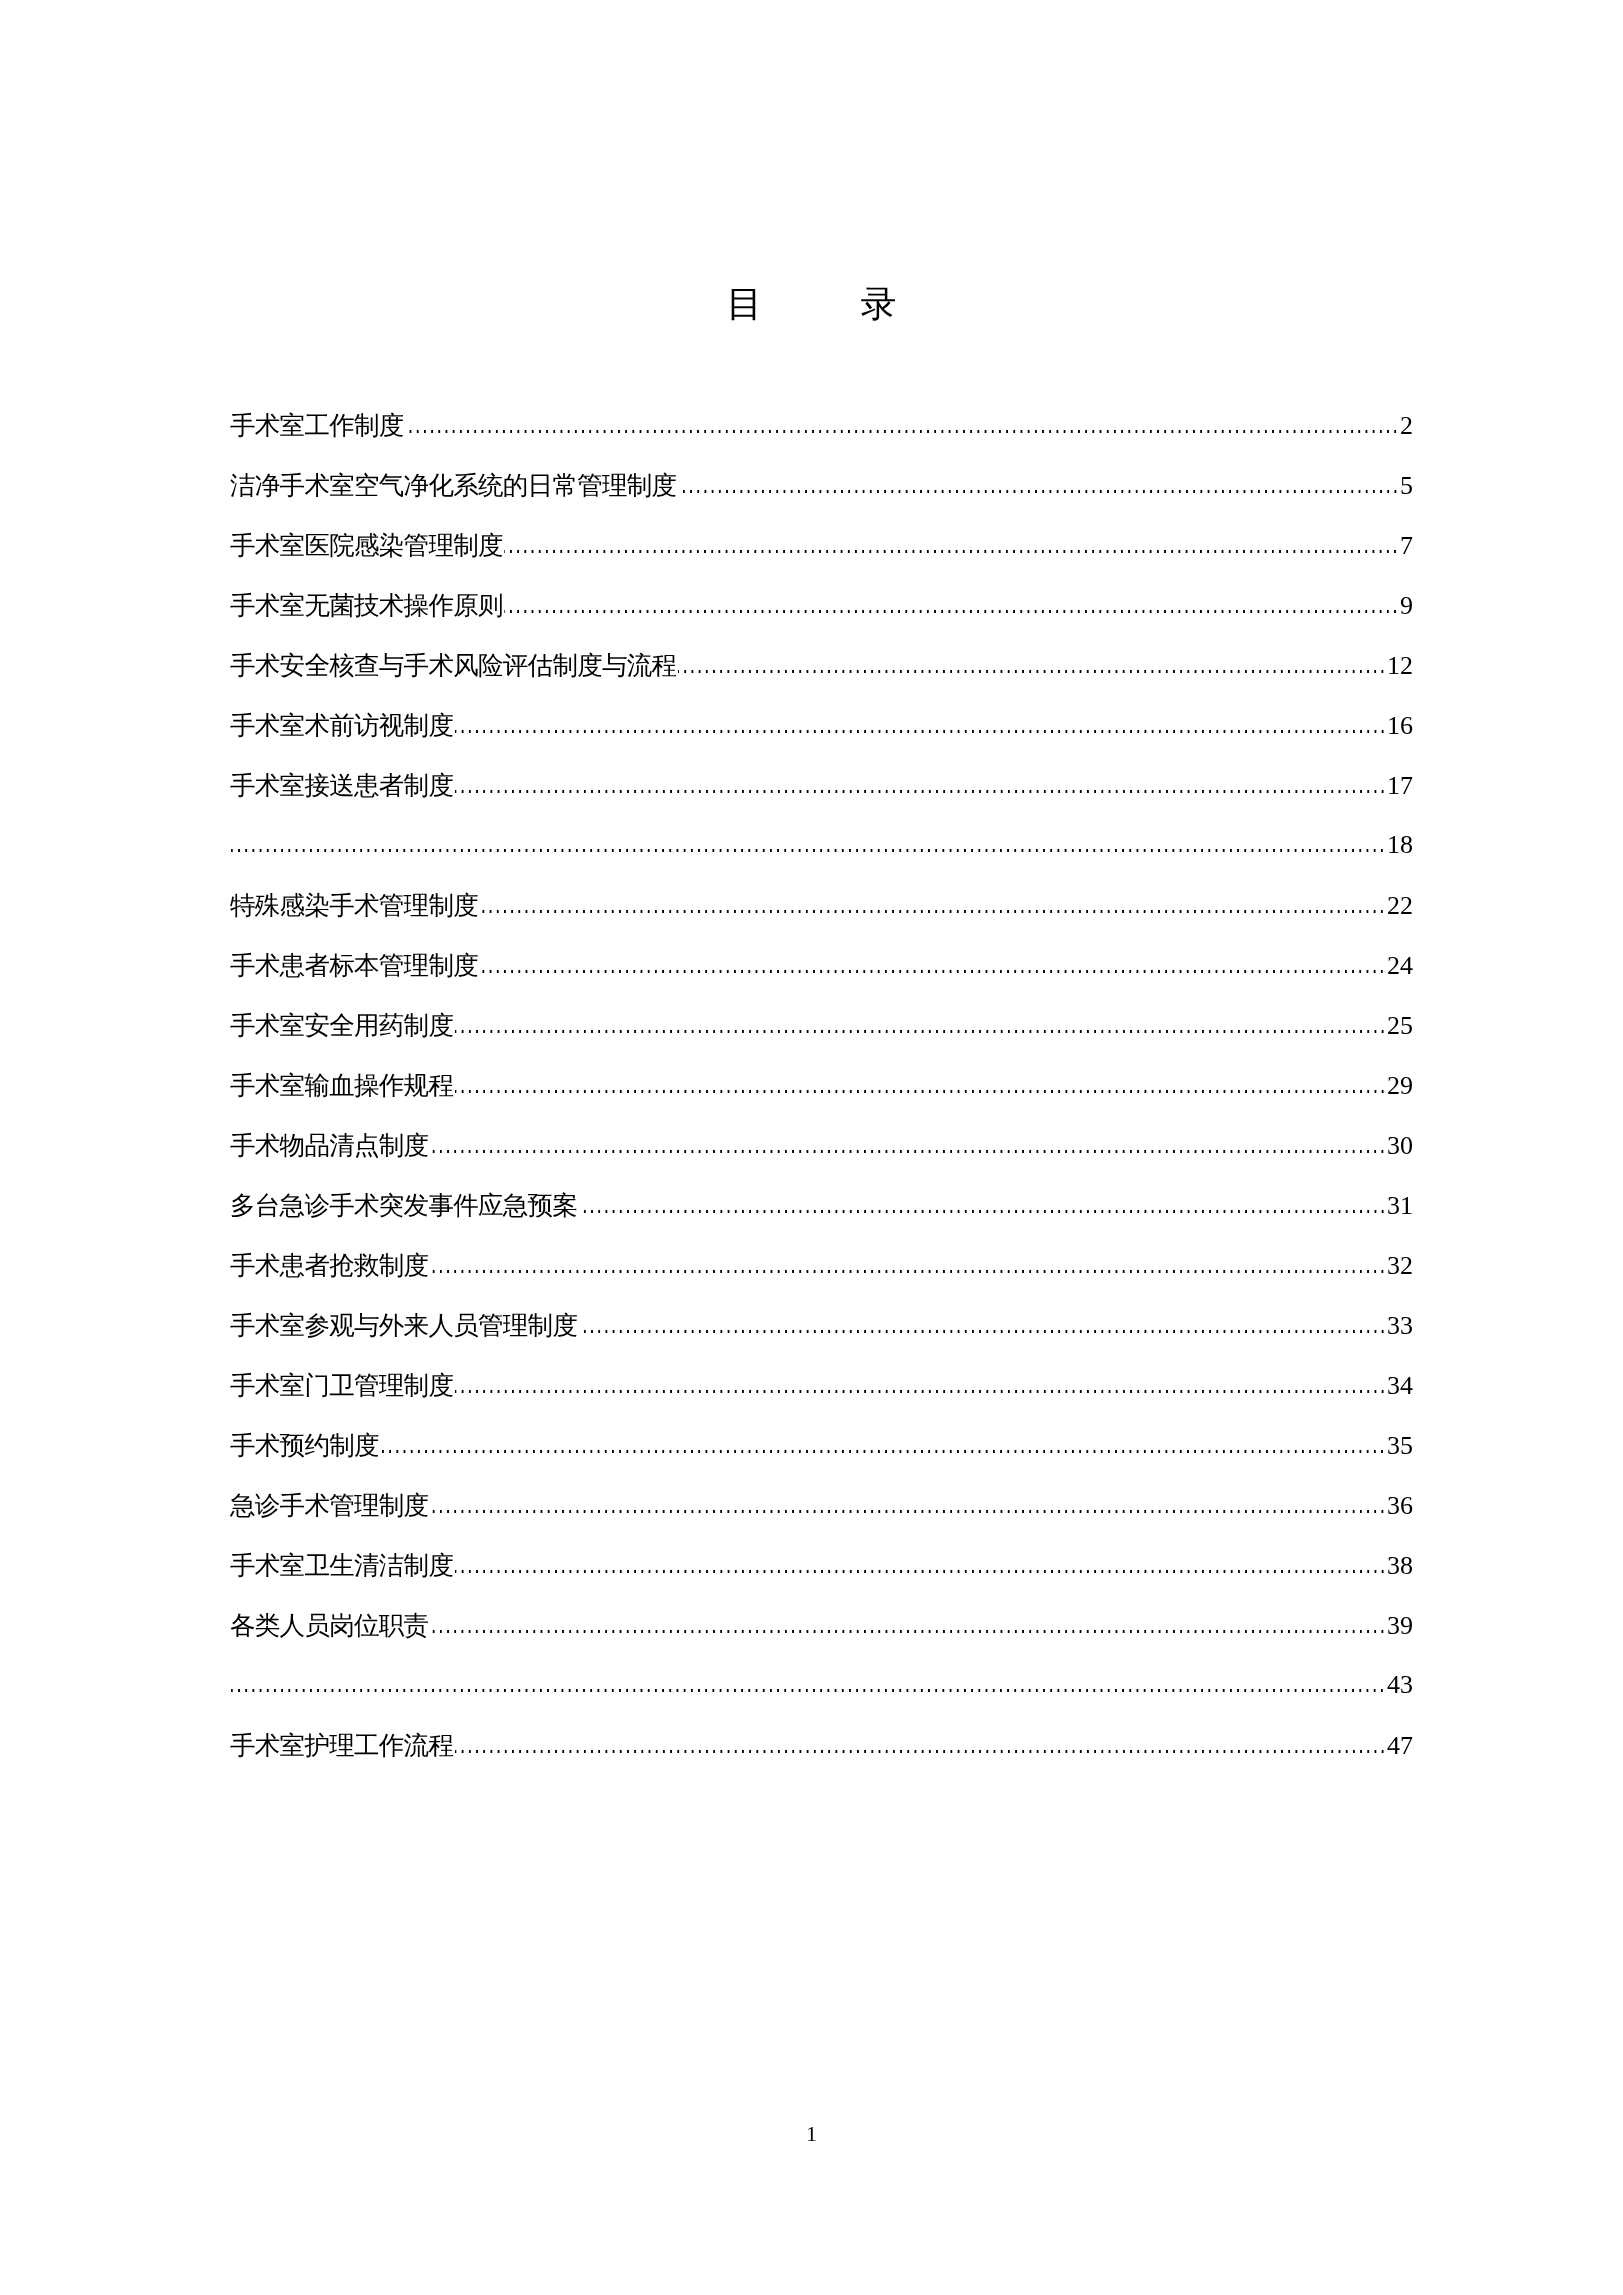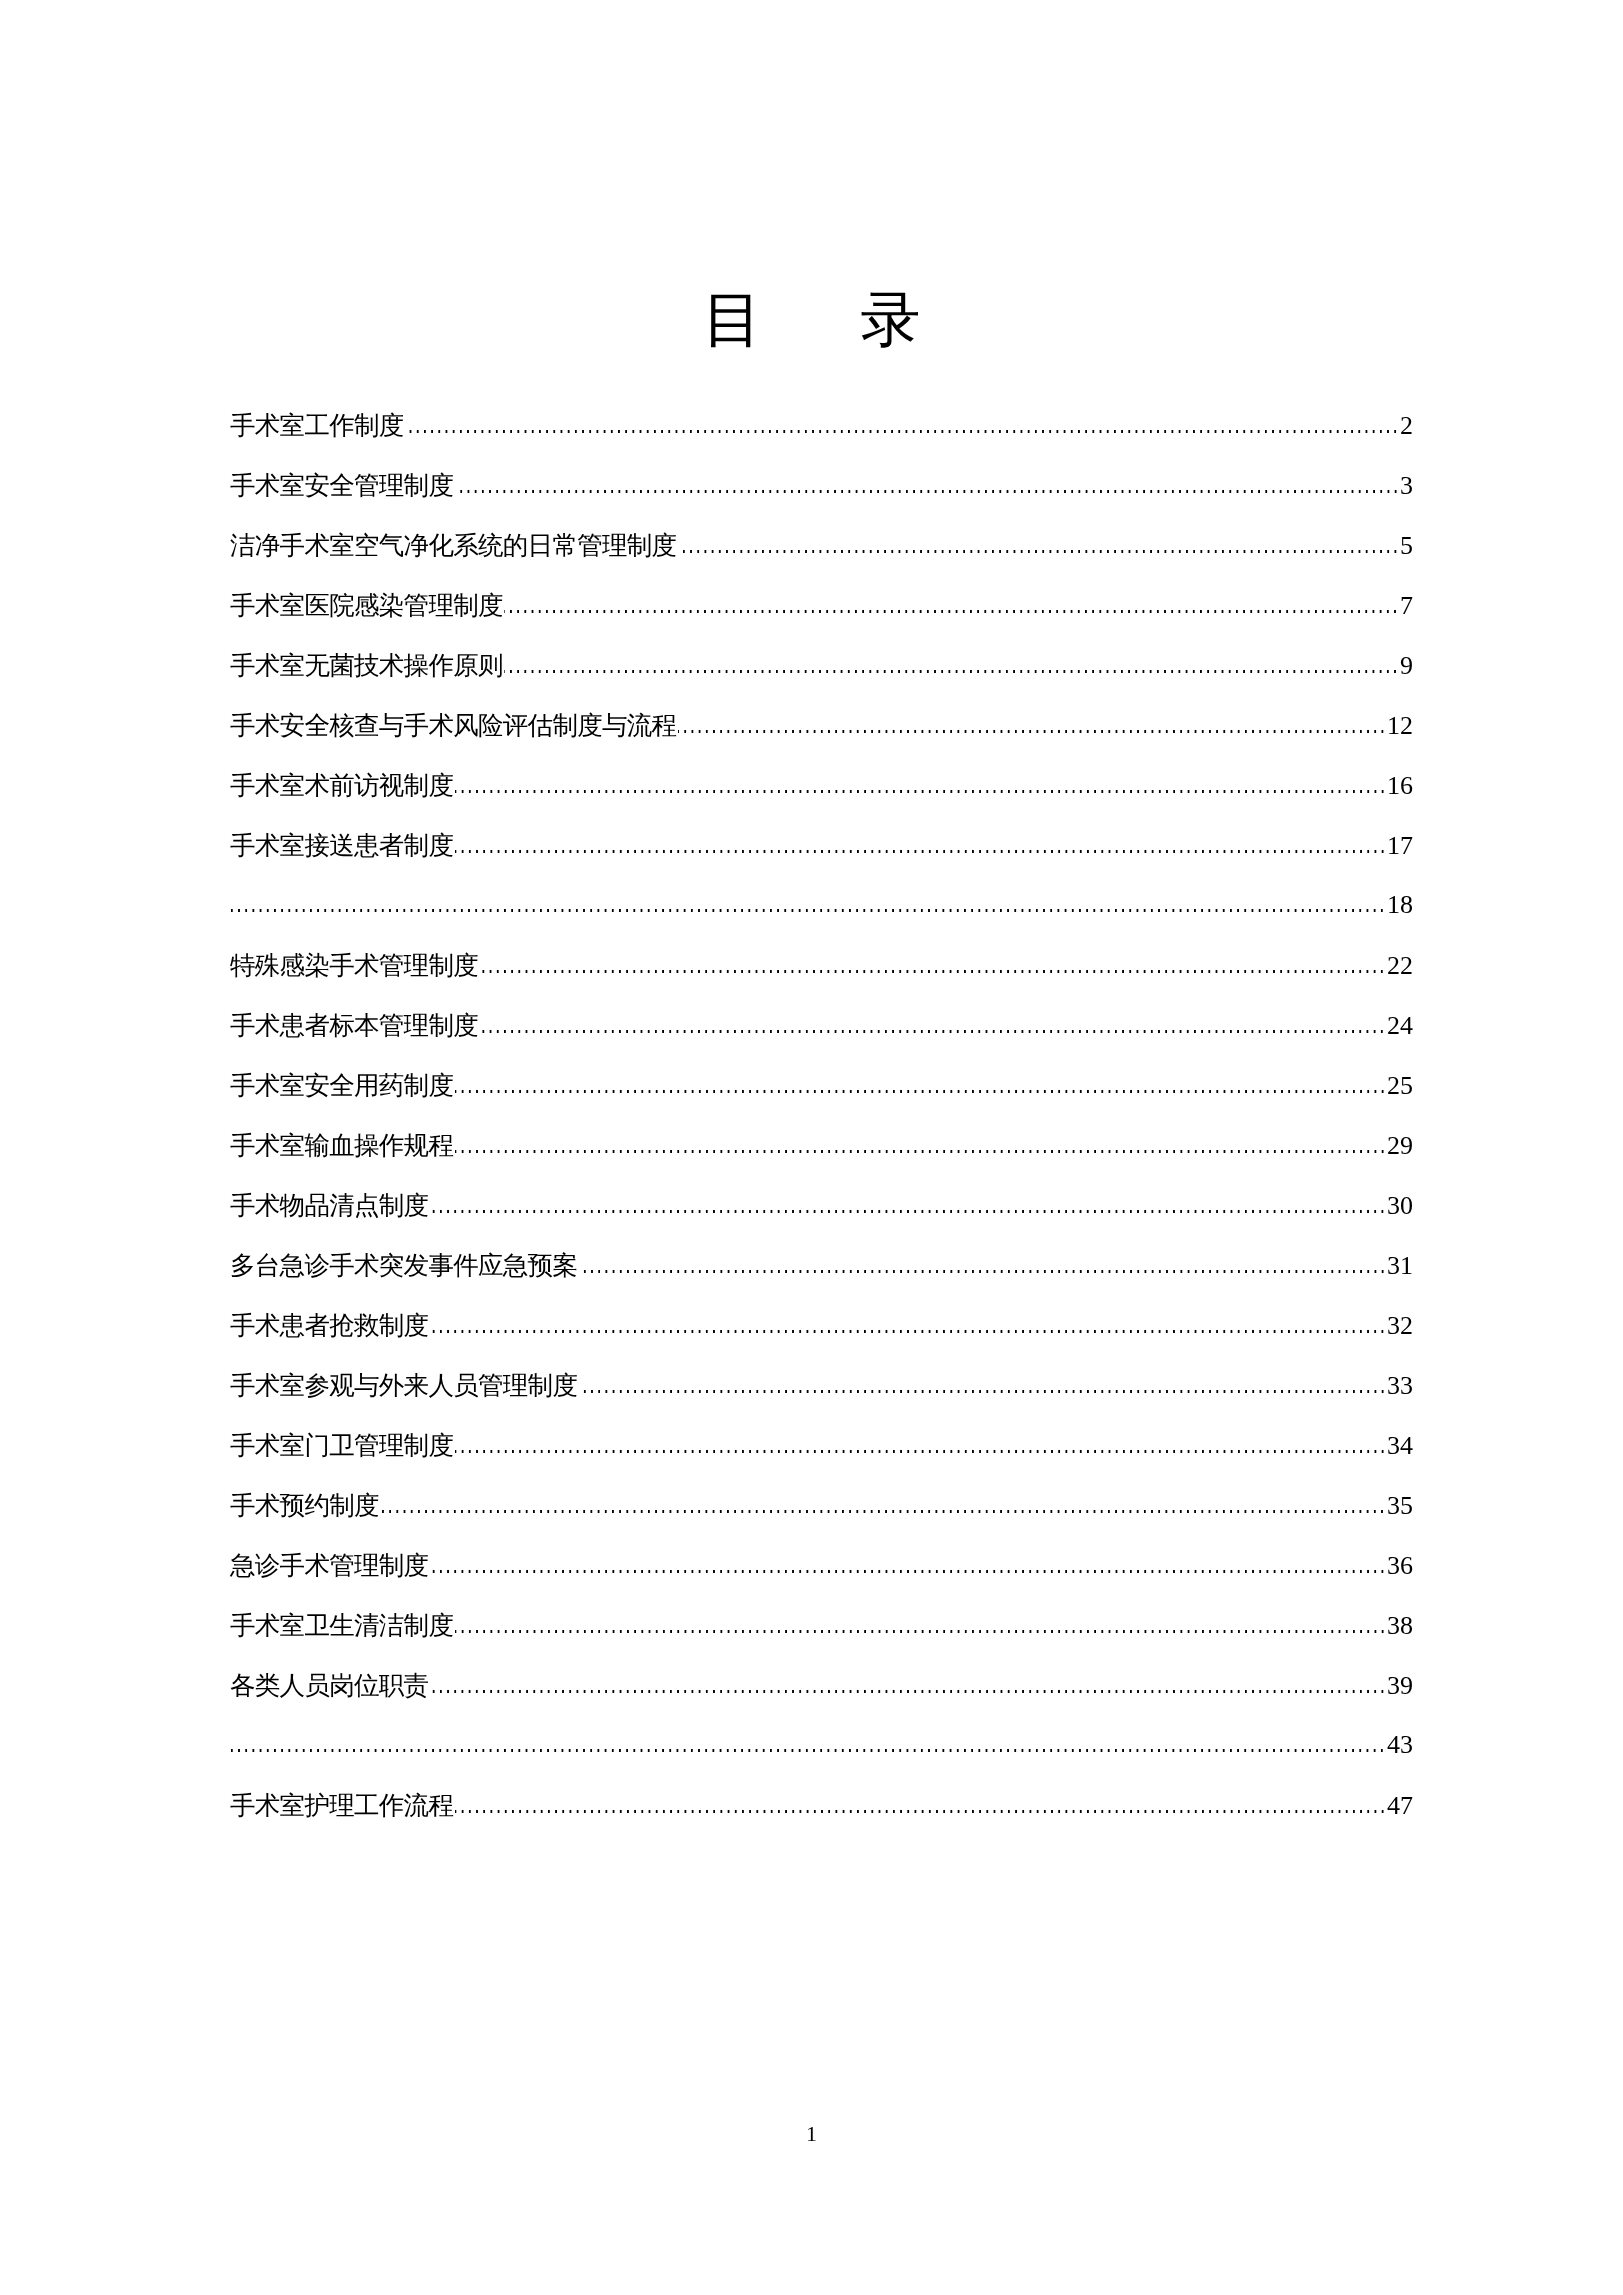--- a/index.html
+++ b/index.html
@@ -21,21 +21,21 @@
       width: 1623px;
       height: 2295px;
       background: #ffffff;
     }
     .toc-title {
       position: absolute;
       top: 247px;
       left: 0;
       width: 1623px;
       text-align: center;
-      font-size: 60px;
+      font-size: 36px;
       line-height: 65px;
       letter-spacing: 98px;
       text-indent: 98px;
       font-family: "DejaVu Serif", "Liberation Serif", serif;
       font-weight: normal;
     }
     .toc-list {
       position: absolute;
       left: 218px;
       top: 390px;
@@ -100,25 +100,20 @@
 <div class="page">
   <h1 class="toc-title">目录</h1>
 
   <ul class="toc-list">
     <li class="toc-item">
         <span class="toc-label">手术室工作制度</span>
         <span class="toc-leader"></span>
         <span class="toc-page">2</span>
       </li>
     <li class="toc-item">
-        <span class="toc-label">手术室安全管理制度</span>
-        <span class="toc-leader"></span>
-        <span class="toc-page">3</span>
-      </li>
-    <li class="toc-item">
         <span class="toc-label">洁净手术室空气净化系统的日常管理制度</span>
         <span class="toc-leader"></span>
         <span class="toc-page">5</span>
       </li>
     <li class="toc-item">
         <span class="toc-label">手术室医院感染管理制度</span>
         <span class="toc-leader"></span>
         <span class="toc-page">7</span>
       </li>
     <li class="toc-item">

